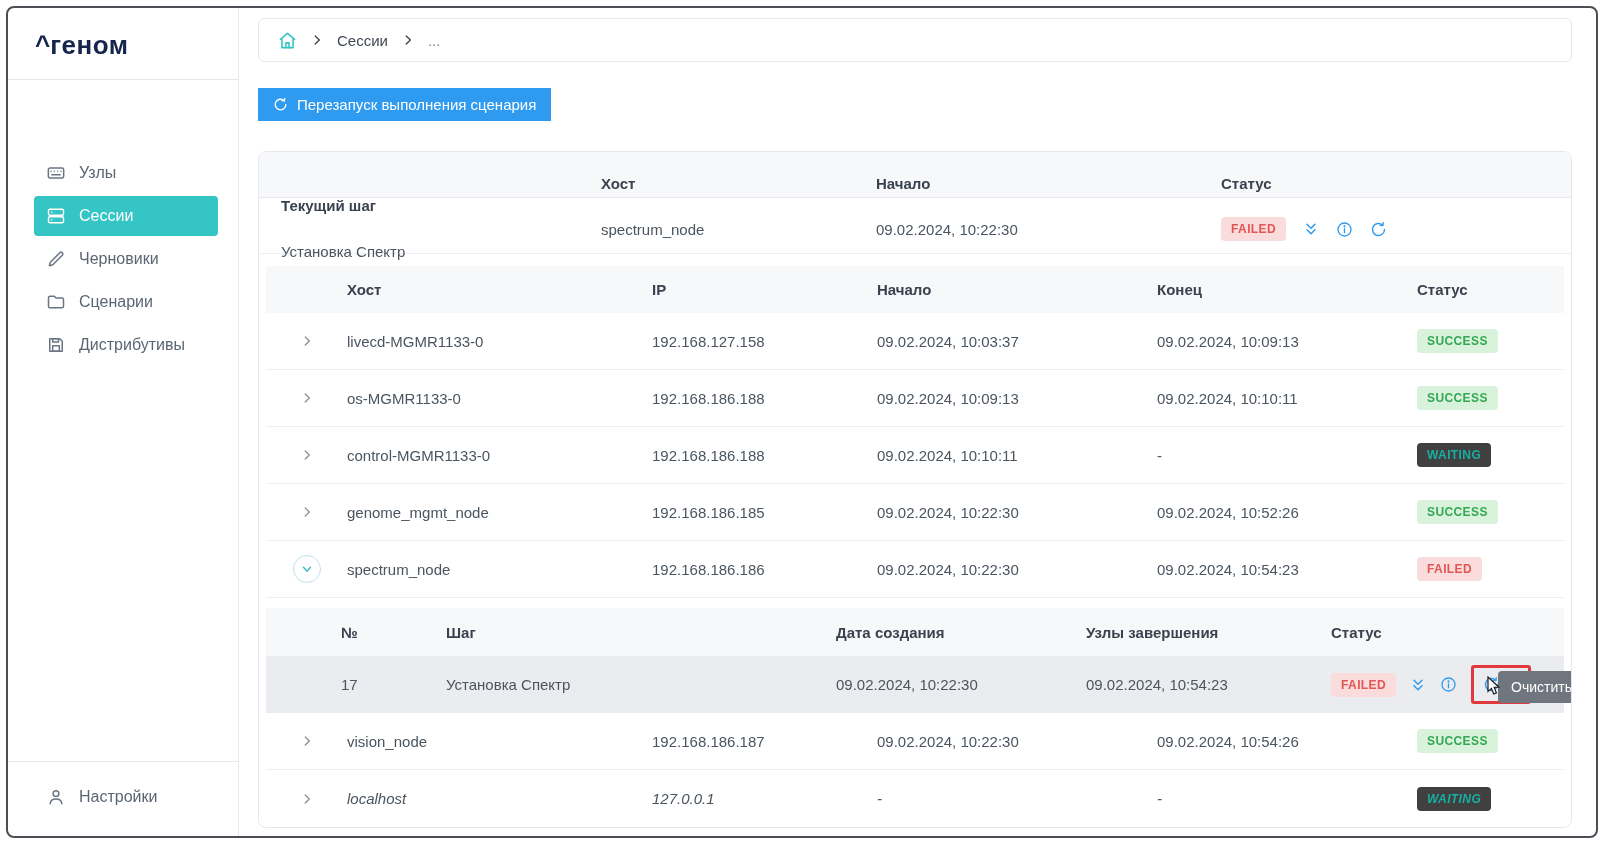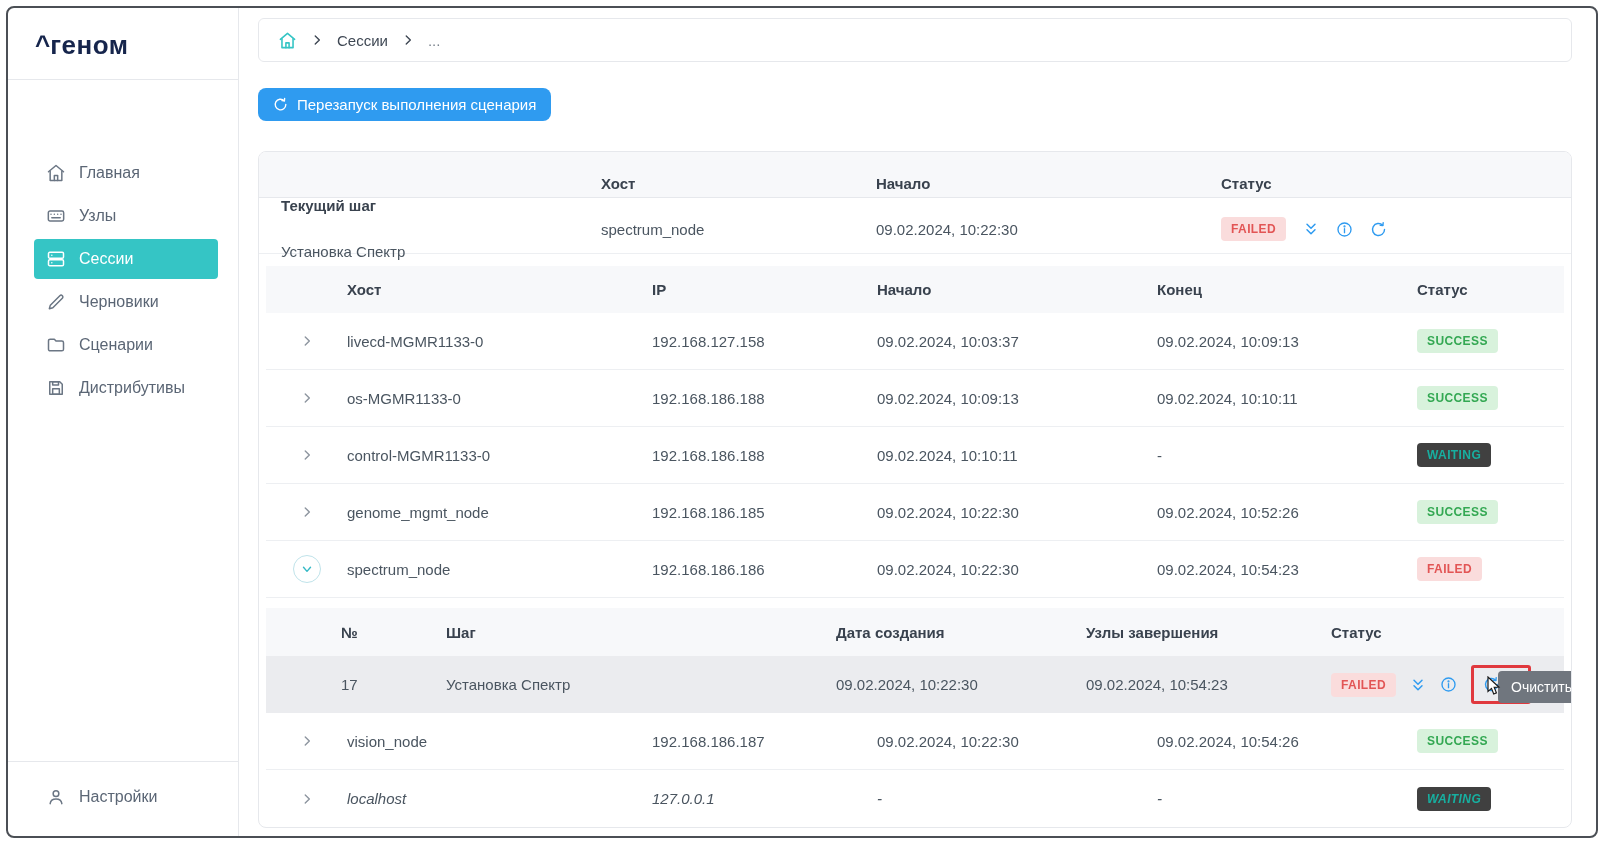--- a/index.html
+++ b/index.html
@@ -22,21 +22,21 @@
   .sidebar-footer { border-top: 1px solid #e6e8ec; padding: 12px 0 16px 0; }
 
   
   .main { flex: 1; padding: 10px 24px 0 19px; overflow: hidden; }
   .breadcrumb-bar { height: 44px; border: 1px solid #e6e8ec; border-radius: 6px;
     display: flex; align-items: center; gap: 13px; padding: 0 19px; font-size: 15px; color: #3f4854; }
   .bc-home { color: #35c5c5; display: flex; }
   .bc-chev { color: #3f4854; display: flex; }
   .bc-dots { color: #7b838d; }
   .restart-btn { margin-top: 26px; margin-bottom: 30px; display: flex; align-items: center; gap: 9px;
-    background: #2f9bf0; color: #fff; border: none; border-radius: 8px; height: 33px; padding: 0 15px;
+    background: #2f9bf0; color: #fff; border: none; border-radius: 0; height: 33px; padding: 0 15px;
     font-size: 15px; font-family: inherit; cursor: pointer; }
 
   .table-box { border: 1px solid #e6e8ec; border-radius: 8px; overflow: hidden; background: #fff; }
 
   
   .session-grid { display: grid; grid-template-columns: 342px 275px 345px 1fr; align-items: center; }
   .session-grid > :first-child { padding-left: 22px; margin-top: 45px; }
   .session-head { background: #f7f8fa; height: 46px; font-size: 15px; font-weight: 700; color: #39424e;
     border-bottom: 1px solid #e6e8ec; }
   .session-row { height: 56px; font-size: 15px; color: #4a5560; border-bottom: 1px solid #edeff2; }
@@ -82,30 +82,20 @@
 <body>
 
 <div class="frame">
 
   <aside class="sidebar">
     <div class="logo-box">
       <span class="logo-caret">^</span><span class="logo-text">геном</span>
     </div>
 
     <nav class="menu">
-      <div class="menu-item">
-        <span class="mi-icon">
-          <svg width="20" height="20" viewBox="0 0 24 24" fill="none" stroke="currentColor" stroke-width="1.8" stroke-linecap="round" stroke-linejoin="round">
-              <path d="M3 10.5 12 3l9 7.5"></path>
-              <path d="M5 9.8V21h14V9.8"></path>
-              <path d="M10 21v-6h4v6"></path>
-            </svg>
-        </span>
-        <span>Главная</span>
-      </div>
       <div class="menu-item">
         <span class="mi-icon">
           <svg width="20" height="20" viewBox="0 0 24 24" fill="none" stroke="currentColor" stroke-width="1.8" stroke-linecap="round">
               <rect x="2.8" y="6" width="18.4" height="12" rx="2"></rect>
               <line x1="6" y1="10" x2="6.01" y2="10"></line>
               <line x1="10" y1="10" x2="10.01" y2="10"></line>
               <line x1="14" y1="10" x2="14.01" y2="10"></line>
               <line x1="18" y1="10" x2="18.01" y2="10"></line>
               <line x1="7" y1="14" x2="17" y2="14"></line>
             </svg>

